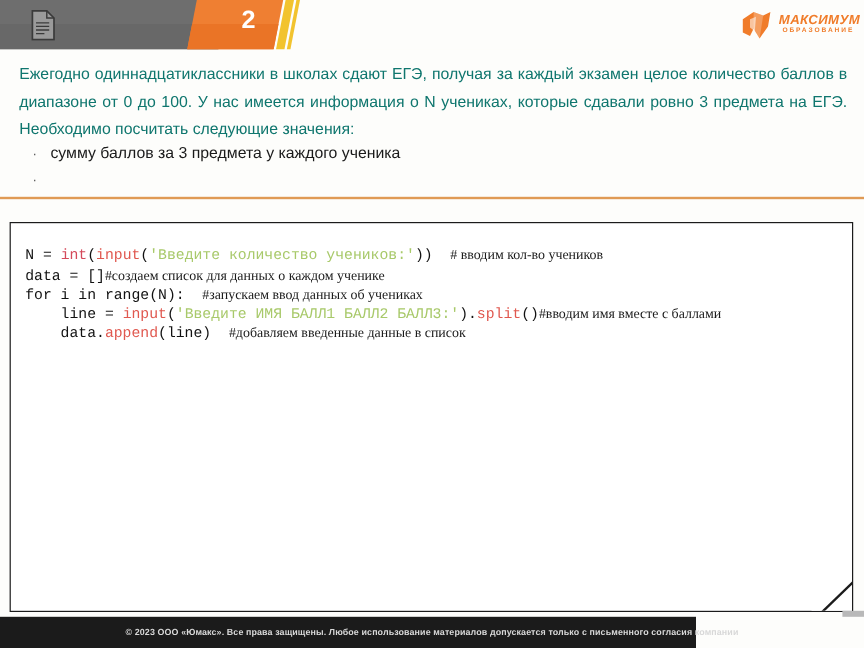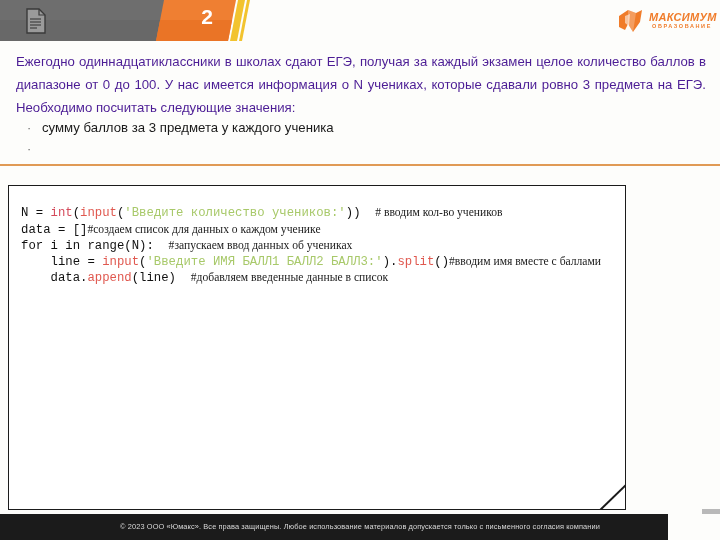--- a/index.html
+++ b/index.html
@@ -126,21 +126,21 @@
     letter-spacing: 1.6px;
   }
 
   
   .intro {
     position: absolute;
     left: 16px; top: 50px;
     width: 690px;
     font-size: 13.2px;
     line-height: 23px;
-    color: #4c1d95;
+    color: #0f766e;
     text-align: justify;
   }
   .bullets {
     position: absolute;
     left: 16px; top: 117px;
     width: 640px;
   }
   .bullet-row {
     display: flex;
     align-items: baseline;
@@ -164,21 +164,21 @@
     left: 0; top: 164px;
     width: 720px;
     height: 1.5px;
     background: #e09a55;
   }
 
   
   .code-box {
     position: absolute;
     left: 8px; top: 185px;
-    width: 618px;
+    width: 703px;
     height: 325px;
     background: #ffffff;
     border: 1.6px solid #1b1b1b;
     box-sizing: border-box;
     overflow: hidden;
   }
   .corner-shadow {
     position: absolute;
     right: 0; bottom: 0;
     width: 0; height: 0;
@@ -214,23 +214,24 @@
   .code .kw      { color: #d4495a; }
   .code .fn      { color: #e0584f; }
   .code .str     { color: #a8c96a; }
   .code .cmt     { color: #1a1a1a; font-family: "Liberation Serif", serif; font-size: 11.6px; }
   .code .pn      { color: #111111; }
 
   
   .footer {
     position: absolute;
     left: 0; bottom: 0;
-    width: 668px;
+    width: 580px;
     height: 26px;
     background: #1b1b1b;
+    font-weight: bold;
   }
   .footer-text {
     position: absolute;
     left: 0; top: 8px;
     width: 720px;
     text-align: center;
     font-size: 7.4px;
     color: #d8d8d8;
     letter-spacing: 0.1px;
   }

